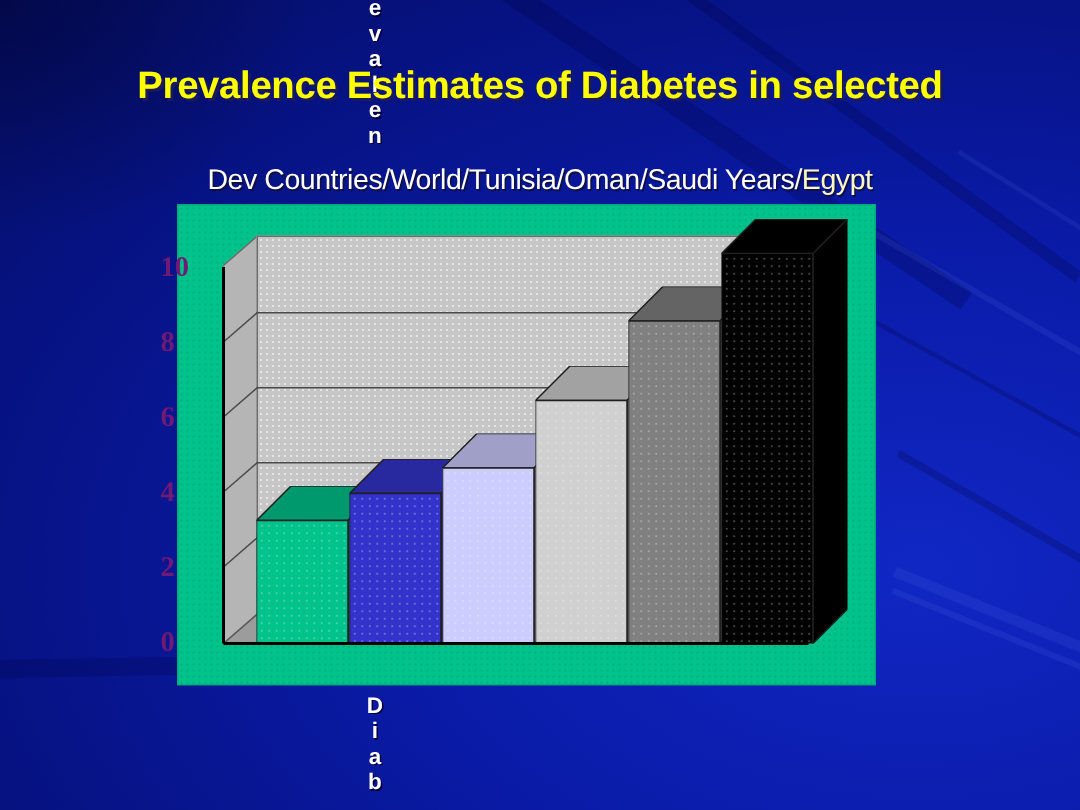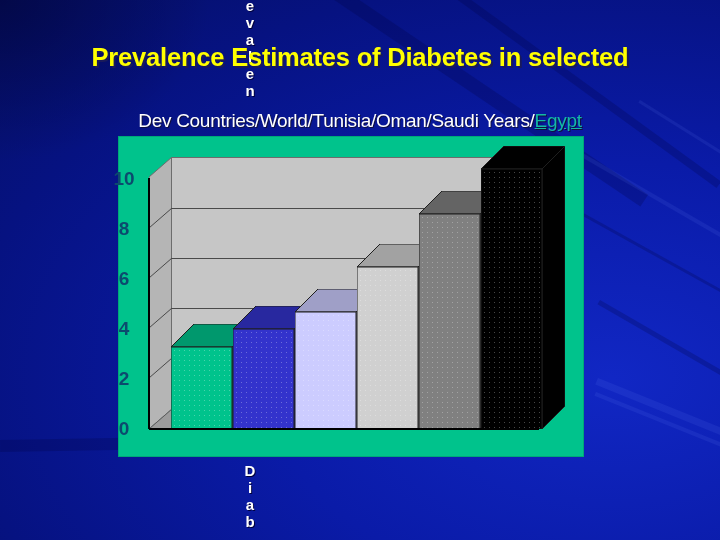--- a/index.html
+++ b/index.html
@@ -57,21 +57,21 @@
   #subtitle{
     position:absolute;left:0;top:110px;width:720px;
     text-align:center;
     color:#ffffff;
     font-size:19px;
     line-height:22px;
     letter-spacing:-0.3px;
     text-shadow:1px 1px 0 #101040;
     z-index:5;
   }
-  #subtitle .hi{color:#14b8a6;text-decoration:underline;}
+  #subtitle .hi{color:#fef9c3;}
 
   
   #chart{
     position:absolute;left:119px;top:137px;width:464px;height:319px;
     background:#00c38c;
     z-index:4;
     box-shadow:0 0 0 1px #00a878;
   }
   
   #chart .tex{position:absolute;inset:0;
@@ -88,22 +88,22 @@
   #backwall .tex{position:absolute;inset:0;
     background-image:radial-gradient(rgba(255,255,255,0.55) 0.5px, rgba(0,0,0,0) 0.6px);
     background-size:4px 4px;}
   
   #sidewall{position:absolute;left:0;top:0;width:23px;height:272px;}
   
   #floor{position:absolute;left:0;top:0;width:412px;height:272px;}
 
   .gridline{position:absolute;left:22px;width:388px;height:1px;background:#4a4a4a;}
 
-  .ytick{position:absolute;right:0;color:#0c4a6e;font-family:Liberation Sans, sans-serif;
-         font-weight:bold;font-size:19px;line-height:19px;text-align:center;}
+  .ytick{position:absolute;right:0;color:#701a75;font-family:Liberation Serif, serif;
+         font-weight:bold;font-size:19px;line-height:19px;text-align:left;}
 
   .bar{position:absolute;box-sizing:border-box;}
 
   .axis-line{position:absolute;background:#000;}
 </style>
 </head>
 <body>
 
 <div id="bg">
   <div class="dark-tl"></div>

